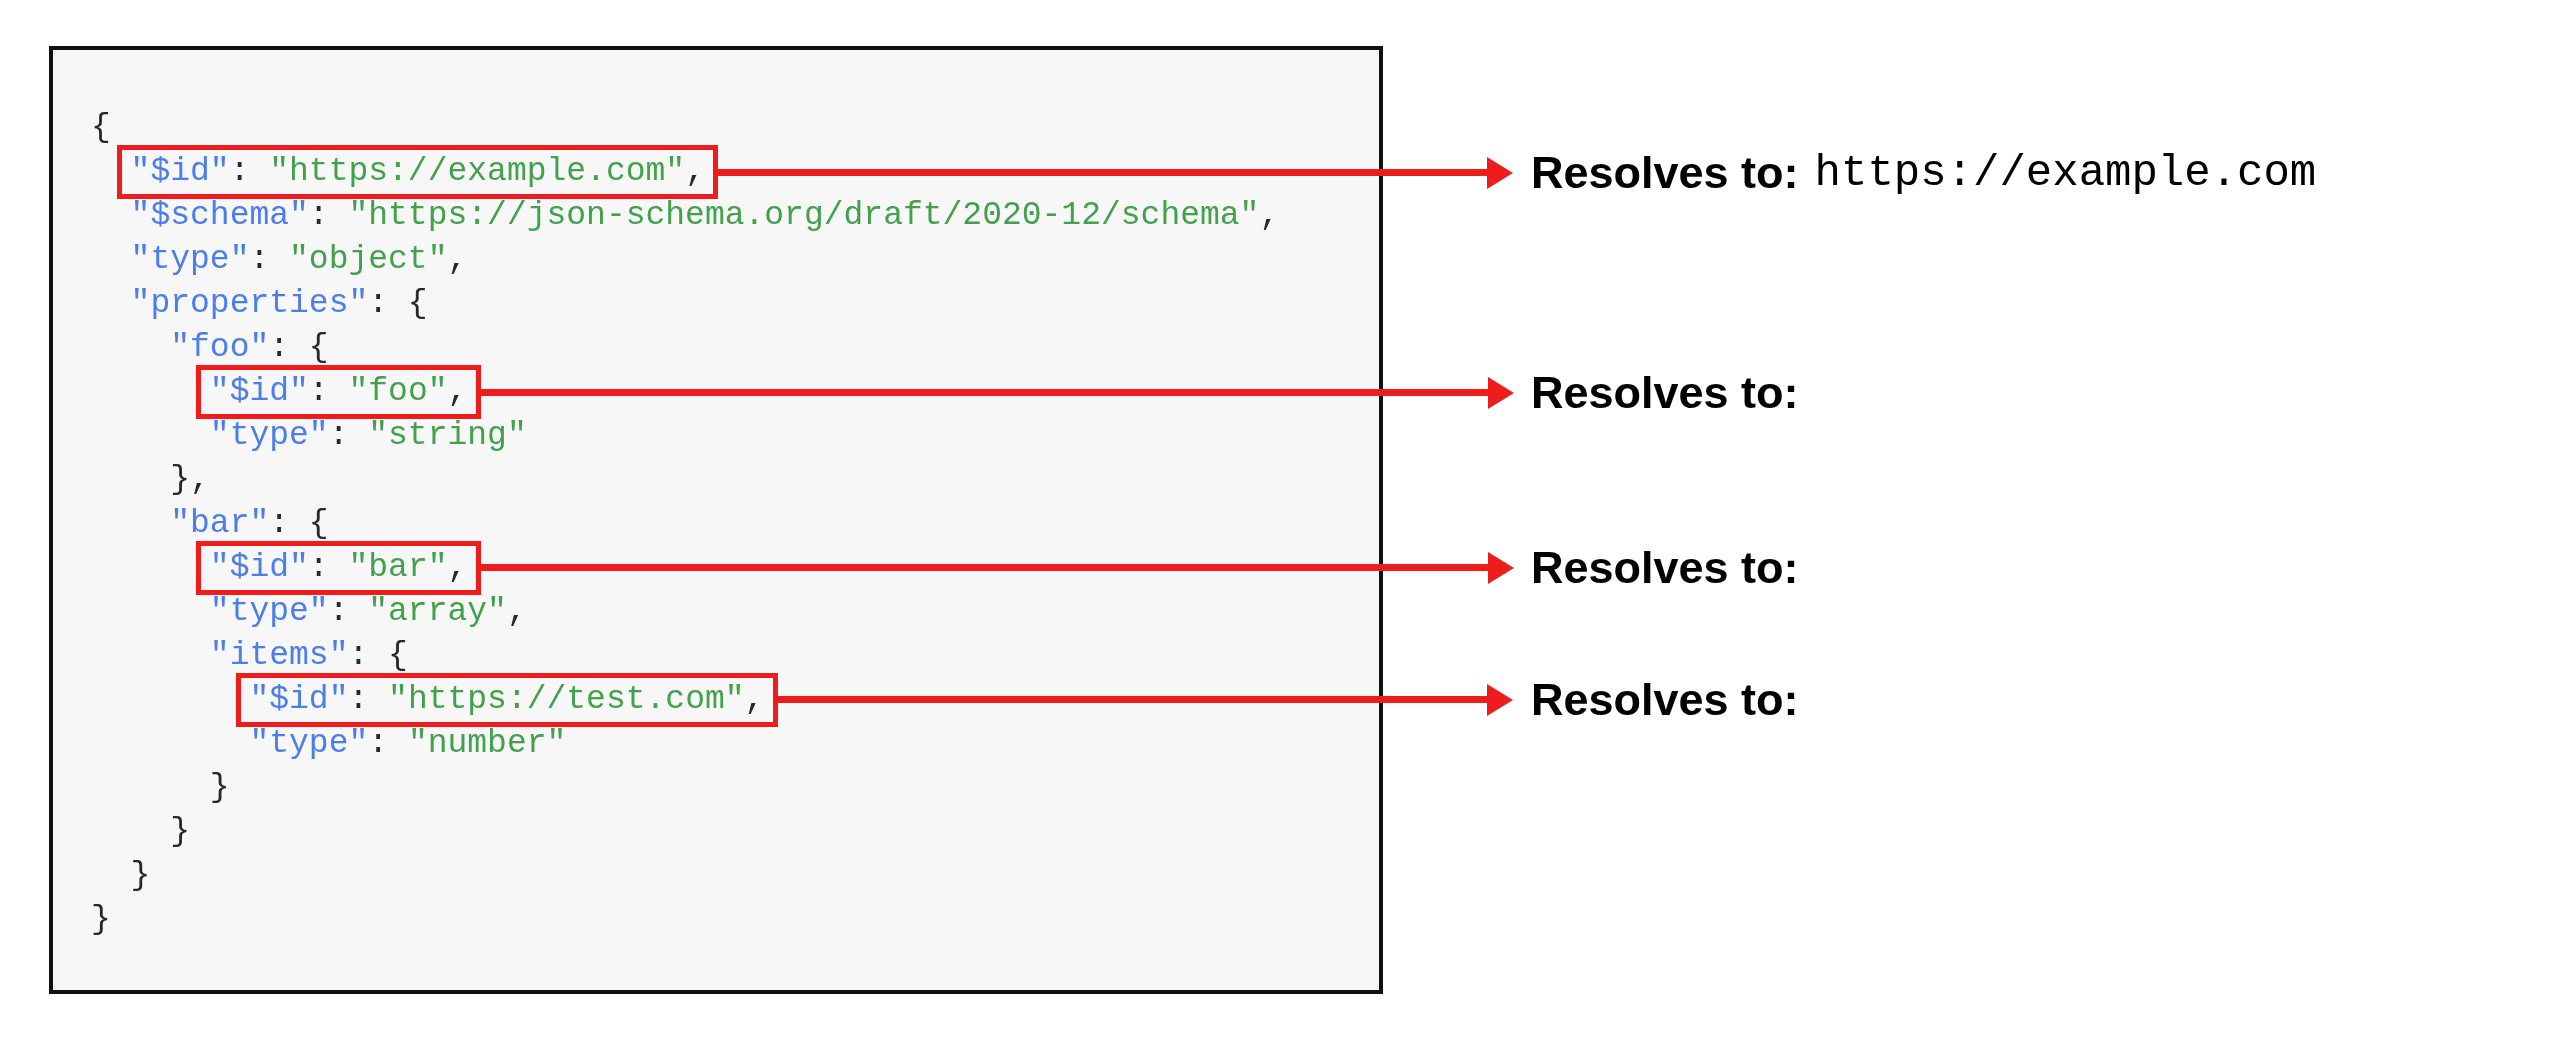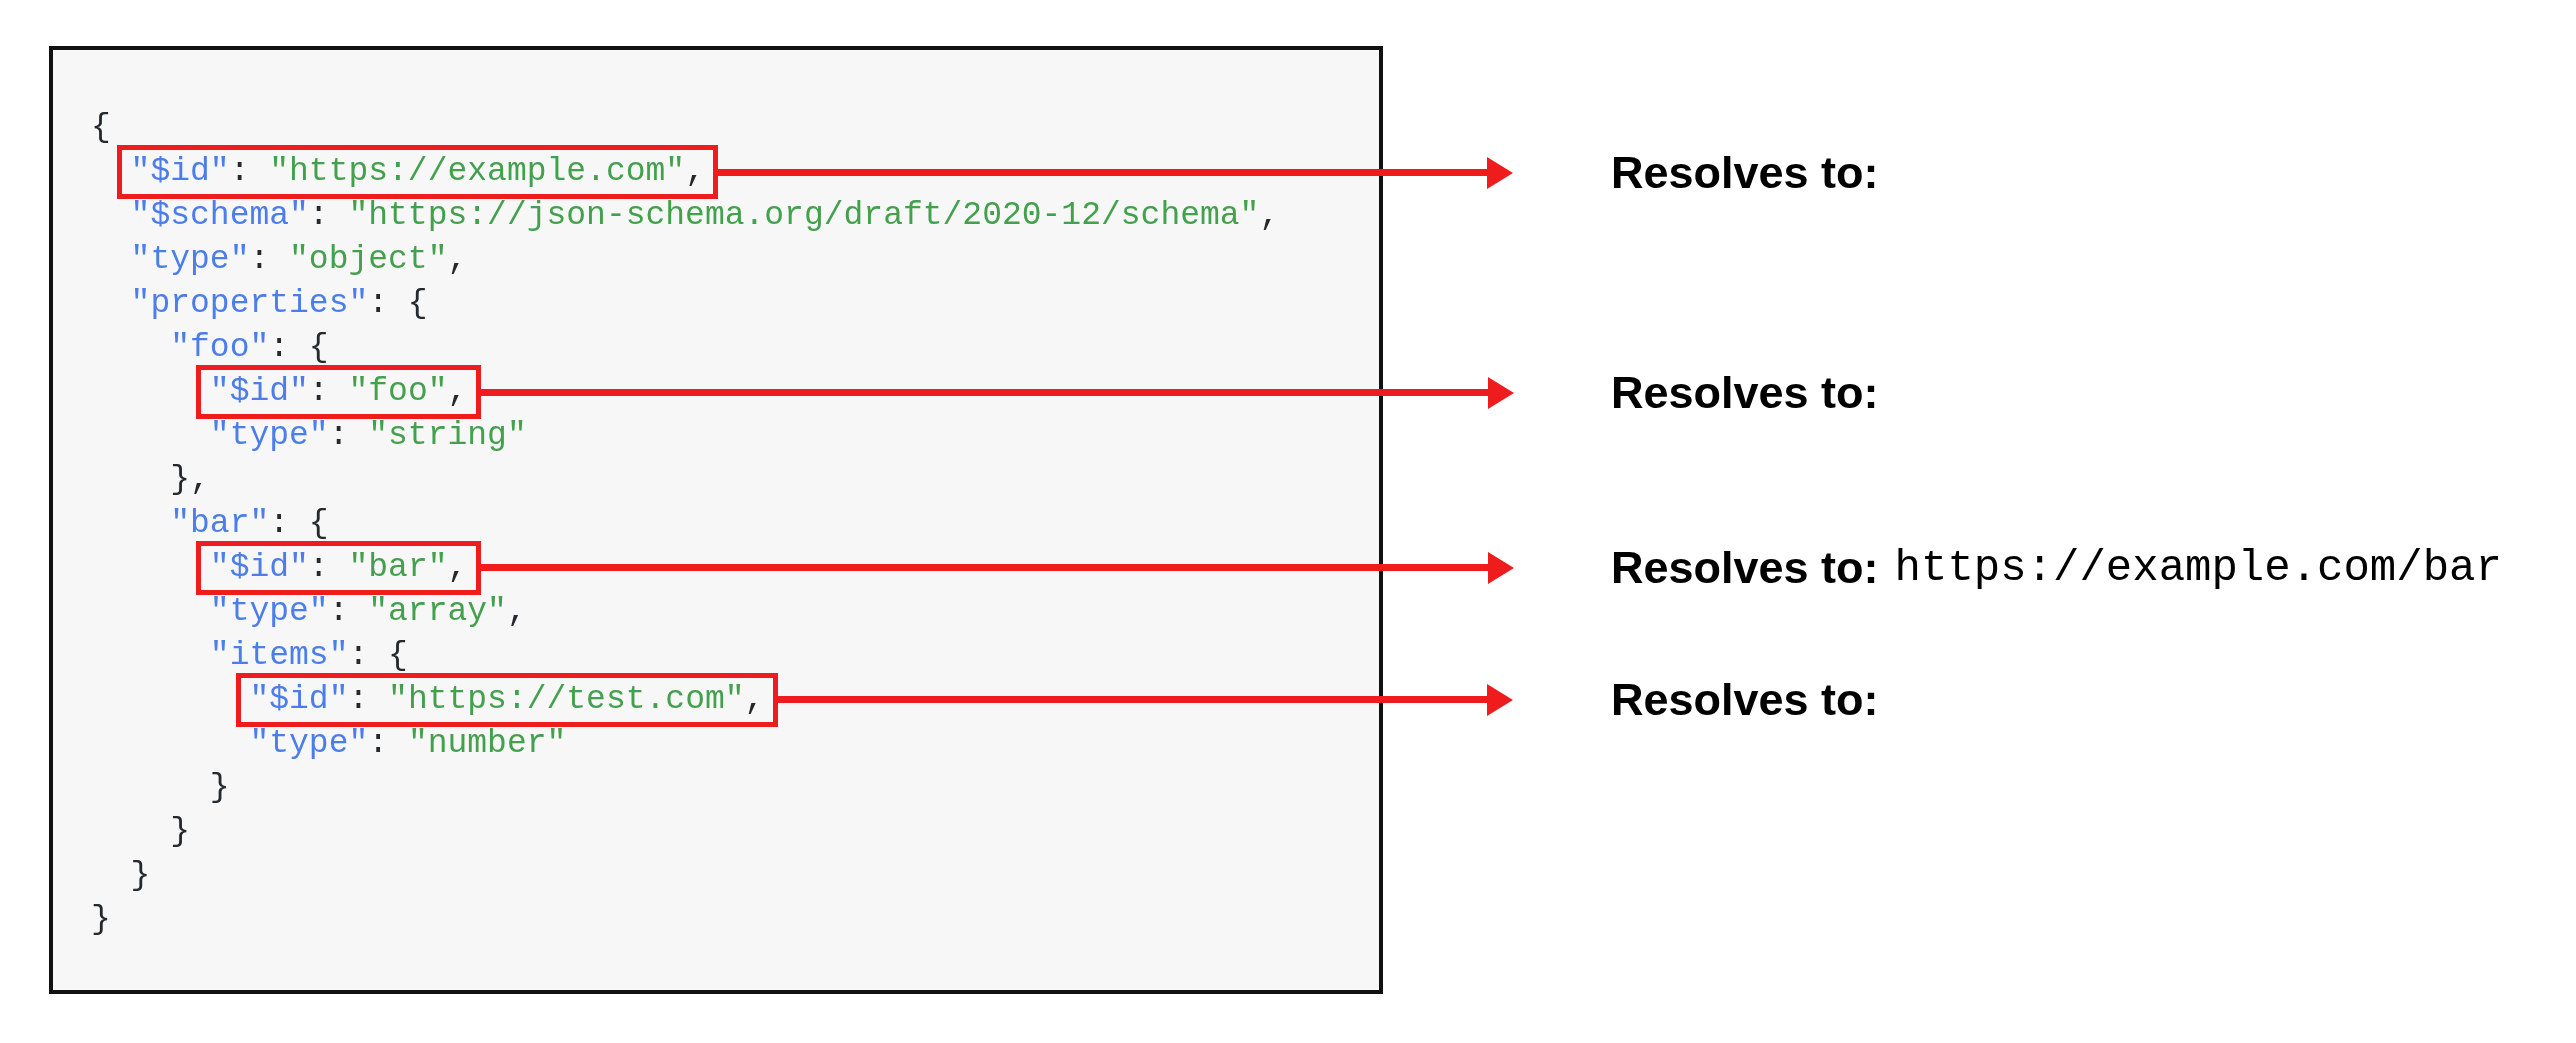--- a/index.html
+++ b/index.html
@@ -51,21 +51,21 @@
     border-bottom:16px solid transparent;
     border-left:26px solid var(--c-red);
   }
   .arrow.a1{left:715px;top:169px;width:772px;}
   .arrow.a2{left:479px; top:389px;width:1009px;}
   .arrow.a3{left:479px; top:564px;width:1009px;}
   .arrow.a4{left:775px;top:696px;width:712px;}
 
   
   .ann{
-    position:absolute;left:1611px;height:67px;
+    position:absolute;left:1531px;height:67px;
     display:flex;align-items:center;gap:16px;white-space:nowrap;
   }
   .ann.r1{top:139px;}
   .ann.r2{top:359px;}
   .ann.r3{top:534px;}
   .ann.r4{top:666px;}
   .ann .lbl{font-family:"Liberation Sans",sans-serif;font-weight:bold;font-size:45px;color:#000;}
   .ann .val{font-family:"Liberation Mono",monospace;font-size:44px;color:#000;}
 </style>
 </head>
@@ -85,26 +85,26 @@
     </div>
   <div class="arrow a3">
       <span class="head"></span>
     </div>
   <div class="arrow a4">
       <span class="head"></span>
     </div>
 
   <div class="ann r1">
     <span class="lbl">Resolves to:</span>
+    <span class="val">https://example.com</span>
   </div>
   <div class="ann r2">
     <span class="lbl">Resolves to:</span>
   </div>
   <div class="ann r3">
     <span class="lbl">Resolves to:</span>
-    <span class="val">https://example.com/bar</span>
   </div>
   <div class="ann r4">
     <span class="lbl">Resolves to:</span>
   </div>
 
 </div>
 
 
 </body></html>

